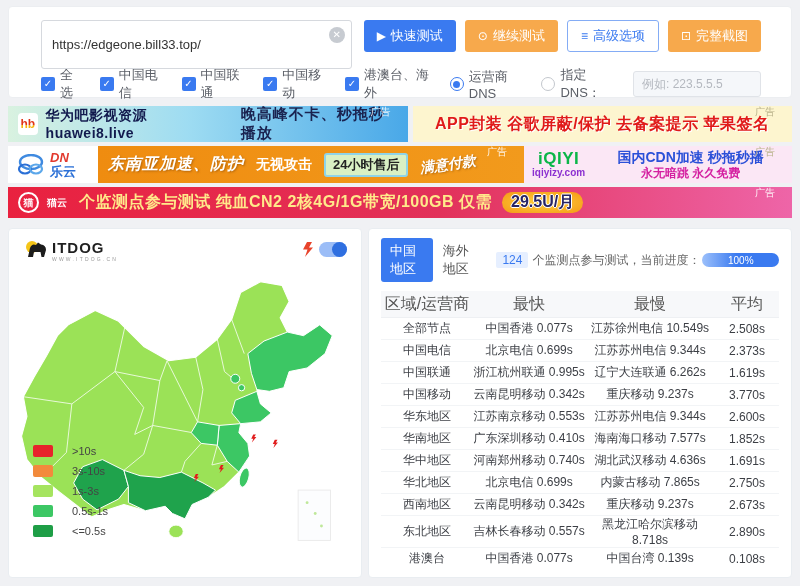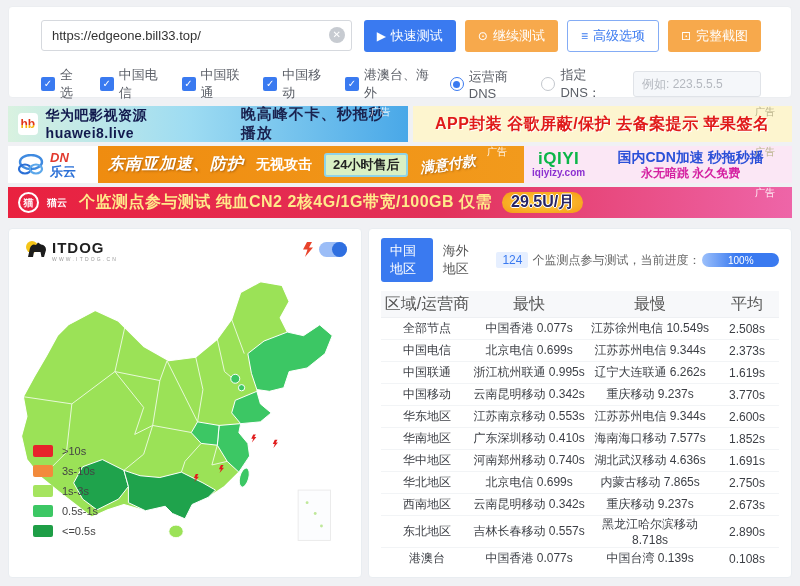--- a/index.html
+++ b/index.html
@@ -4,21 +4,21 @@
 <style>
   *{box-sizing:border-box}
   html,body{margin:0;padding:0;width:800px;height:586px;overflow:hidden;
     background:#f0f1f4;font-family:"Liberation Sans","DejaVu Sans",sans-serif}
 
   
   .topcard{margin:6px 8px 0;background:#fff;border:1px solid #eceef1;border-radius:4px;
     height:92px;padding:13px 30px 0 32px}
   .urlrow{display:flex;gap:9px;height:32px}
   .urlbox{position:relative;width:390px;margin-right:3px}
-  .urlbox input{width:100%;height:31px;border:1px solid #d6d9de;border-radius:3px;
+  .urlbox input{width:100%;height:49px;border:1px solid #d6d9de;border-radius:3px;
     padding:0 20px 0 10px;font-size:13px;color:#333;outline:none;font-family:inherit}
   .clearbtn{position:absolute;right:7px;top:7px;width:16px;height:16px;border-radius:50%;
     background:#c7cbd1;color:#fff;font-size:10px;line-height:16px;text-align:center;cursor:pointer}
   .btn{height:32px;border:none;border-radius:3px;font-size:13px;padding:0 13px;display:flex;
     align-items:center;gap:5px;cursor:pointer;font-family:inherit;white-space:nowrap}
   .btn .bicon{font-size:12px;line-height:1}
   .btn.blue{background:#3a7af0;color:#fff}
   .btn.orange{background:#f7a94c;color:#fff}
   .btn.outline{background:#fff;border:1px solid #84acf5;color:#3a7af0}
   .optrow{display:flex;align-items:center;margin-top:14px;font-size:13px;color:#5a5e66}
@@ -91,21 +91,21 @@
     border-radius:4px;overflow:hidden}
   .maplogo{position:absolute;top:11px;left:16px;display:flex;align-items:flex-start;gap:5px;z-index:3}
   .logotxt{display:flex;flex-direction:column;line-height:1}
   .logotxt .t{font-weight:900;font-size:15px;color:#1f1f1f;letter-spacing:1px}
   .logotxt .s{font-size:5px;color:#9a9a9a;letter-spacing:2.2px;margin-top:2px}
   .mapctrl{position:absolute;top:13px;right:14px;display:flex;align-items:center;gap:6px;z-index:3}
   .toggle{width:28px;height:15px;border-radius:8px;background:#9bbdf7;position:relative;cursor:pointer}
   .knob{position:absolute;right:0;top:0;width:15px;height:15px;border-radius:50%;background:#2f6fe0}
   .mapsvg{position:absolute;left:0;top:0;width:100%;height:100%}
   .legend{position:absolute;left:24px;bottom:40px;display:flex;flex-direction:column;gap:8px;z-index:3}
-  .legitem{display:flex;align-items:center;gap:9px;font-size:11px;color:#444}
+  .legitem{display:flex;align-items:center;gap:19px;font-size:11px;color:#444}
   .sw{width:20px;height:12px;border-radius:2px}
 
   .rescard{flex:1;background:#fff;border:1px solid #e9edf1;border-radius:4px;
     padding:9px 12px 0;display:flex;flex-direction:column}
   .reshead{display:flex;align-items:center;font-size:13px}
   .tab{cursor:pointer}
   .tab.active{background:#3a7af0;color:#fff;padding:4px 9px;border-radius:3px}
   .tab.inactive{color:#555;padding:4px 6px;margin-left:4px}
   .badge{background:#e6efff;color:#3a7af0;padding:1px 6px;border-radius:2px;font-size:12px;margin-left:14px}
   .plabel{color:#666;font-size:12px;margin-left:4px;white-space:nowrap}

